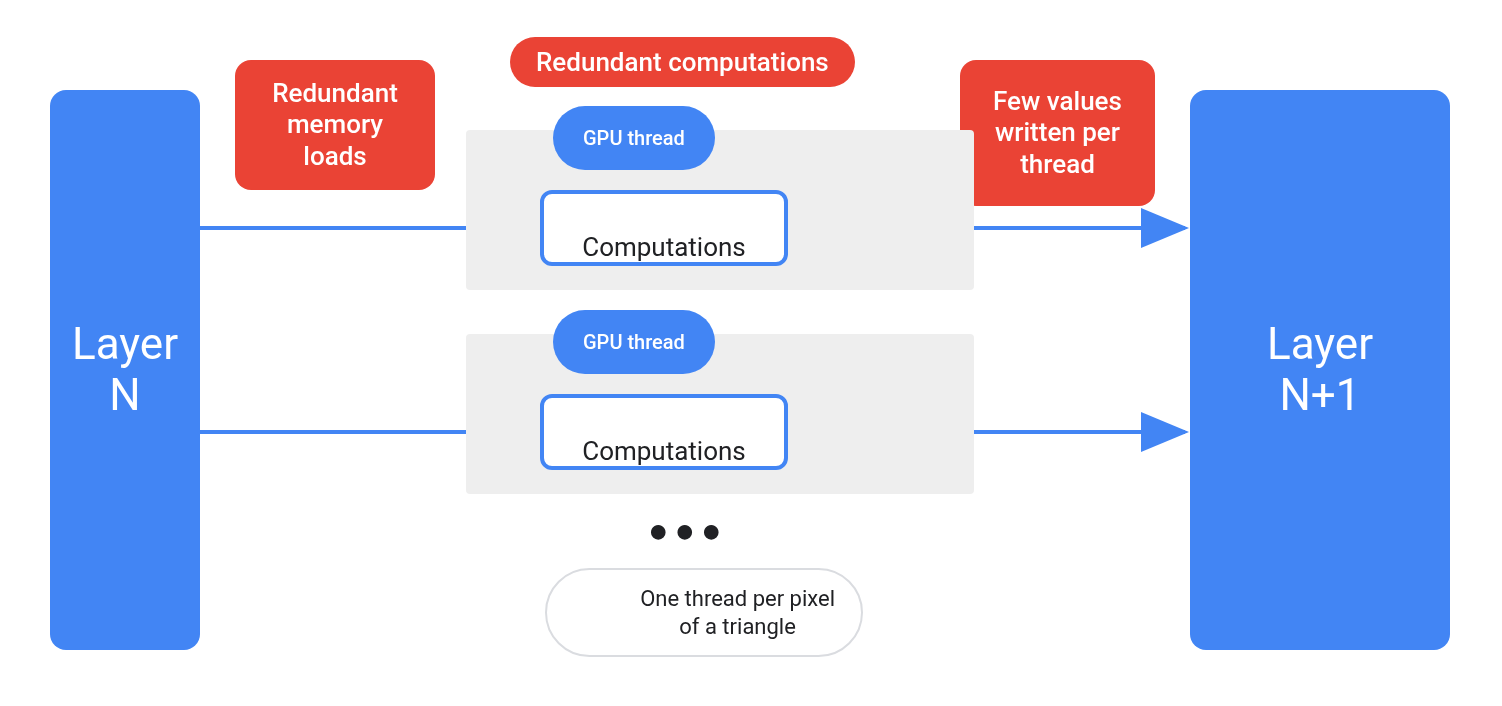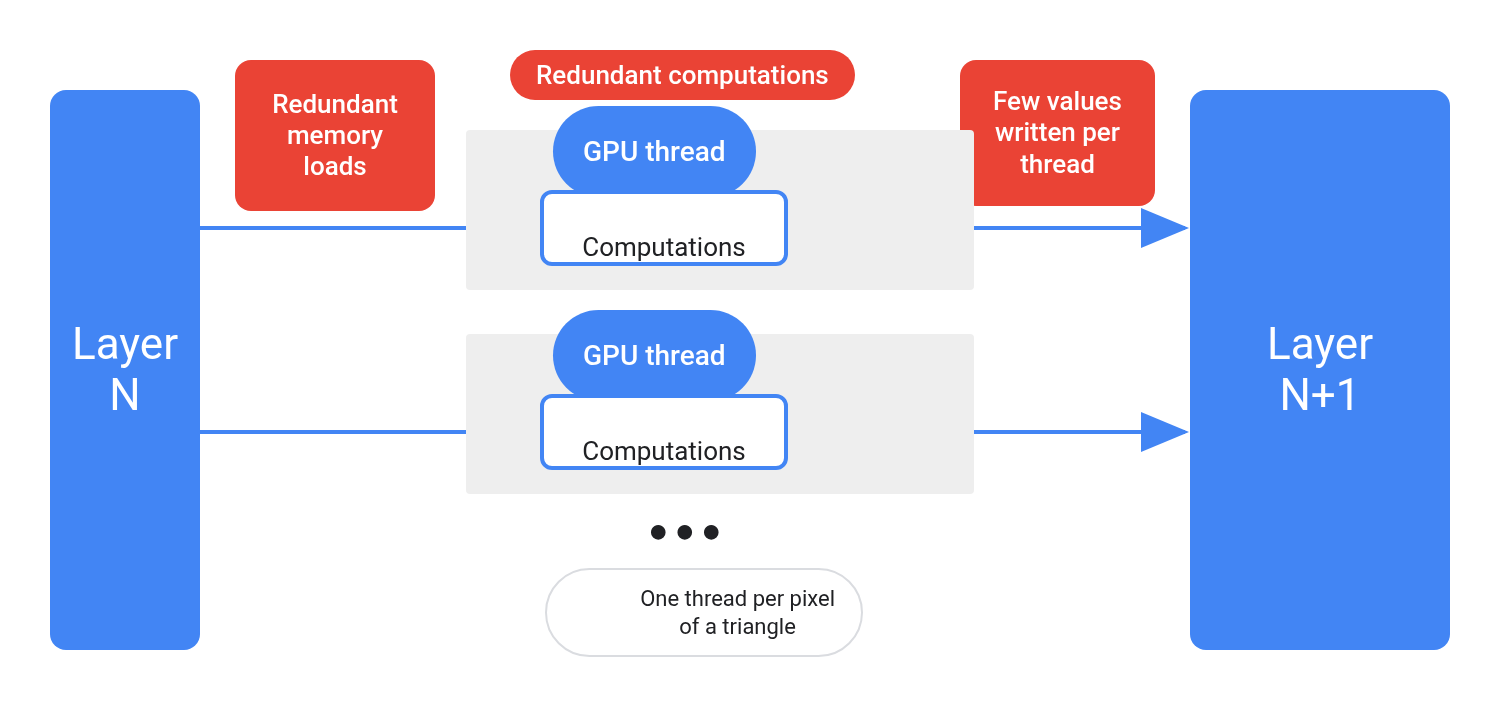--- a/index.html
+++ b/index.html
@@ -54,23 +54,23 @@
     border-radius: 4px;
   }
   .blue-pill {
     position: absolute;
     background: #4285F4;
     color: #fff;
     border-radius: 999px;
     display: flex;
     align-items: center;
     justify-content: center;
-    font-size: 28px;
+    font-size: 20px;
     font-weight: 500;
-    padding: 29px 30px;
+    padding: 20px 30px;
   }
   .comp-box {
     position: absolute;
     background: #fff;
     border: 4px solid #4285F4;
     border-radius: 12px;
     color: #202124;
     display: flex;
     align-items: flex-end;
     justify-content: center;
@@ -126,27 +126,27 @@
 <div class="layer-box" style="left:50px; top:90px; width:150px; height:560px;">
   <span style="white-space:pre-line;">Layer
 N</span>
 </div>
 
 <div class="layer-box" style="left:1190px; top:90px; width:260px; height:560px;">
   <span style="white-space:pre-line;">Layer
 N+1</span>
 </div>
 
-<div class="label-red" style="left:235px; top:60px; width:200px; height:151px;">
+<div class="label-red" style="left:235px; top:60px; width:200px; height:130px;">
   <span style="white-space:pre-line;">Redundant
 memory
 loads</span>
 </div>
 
-<div class="red-pill" style="left:510px; top:50px;">
+<div class="red-pill" style="left:510px; top:37px;">
   <span>Redundant computations</span>
 </div>
 
 <div class="label-red" style="left:960px; top:60px; width:195px; height:146px;">
   <span style="white-space:pre-line;">Few values
 written per
 thread</span>
 </div>
 
 <div class="thread-bg" style="left:466px; top:130px; width:508px; height:160px;"></div>

